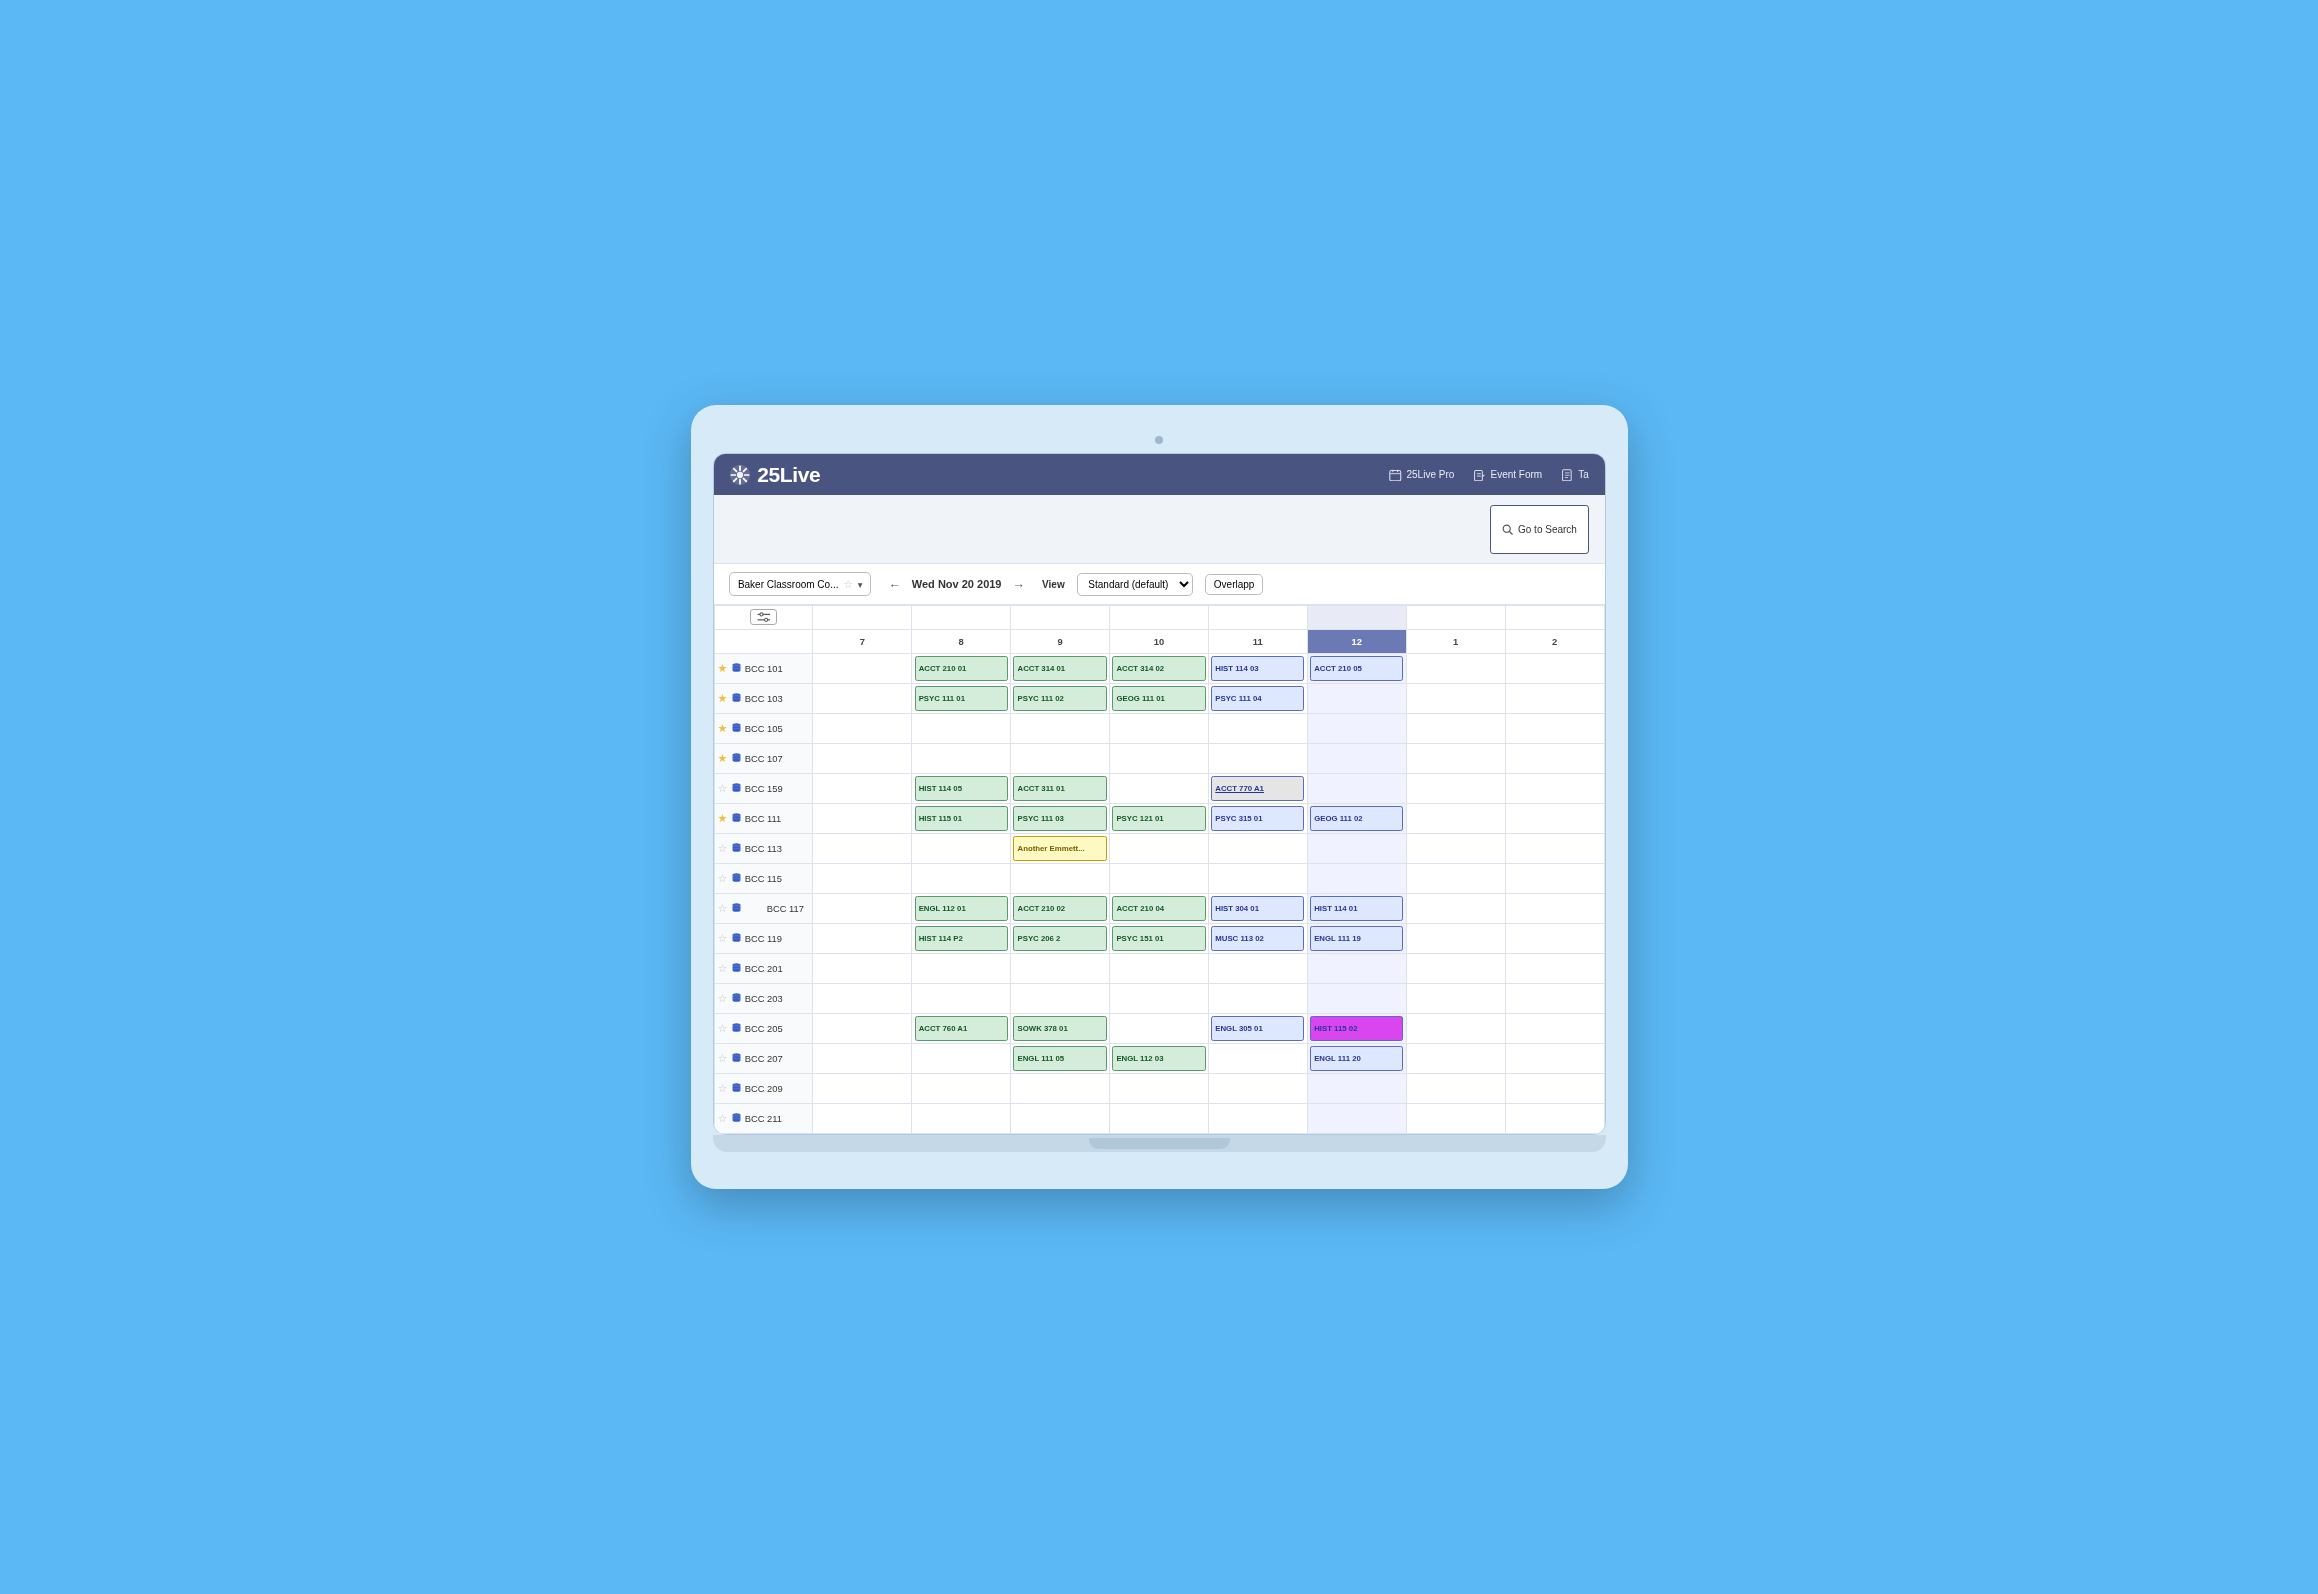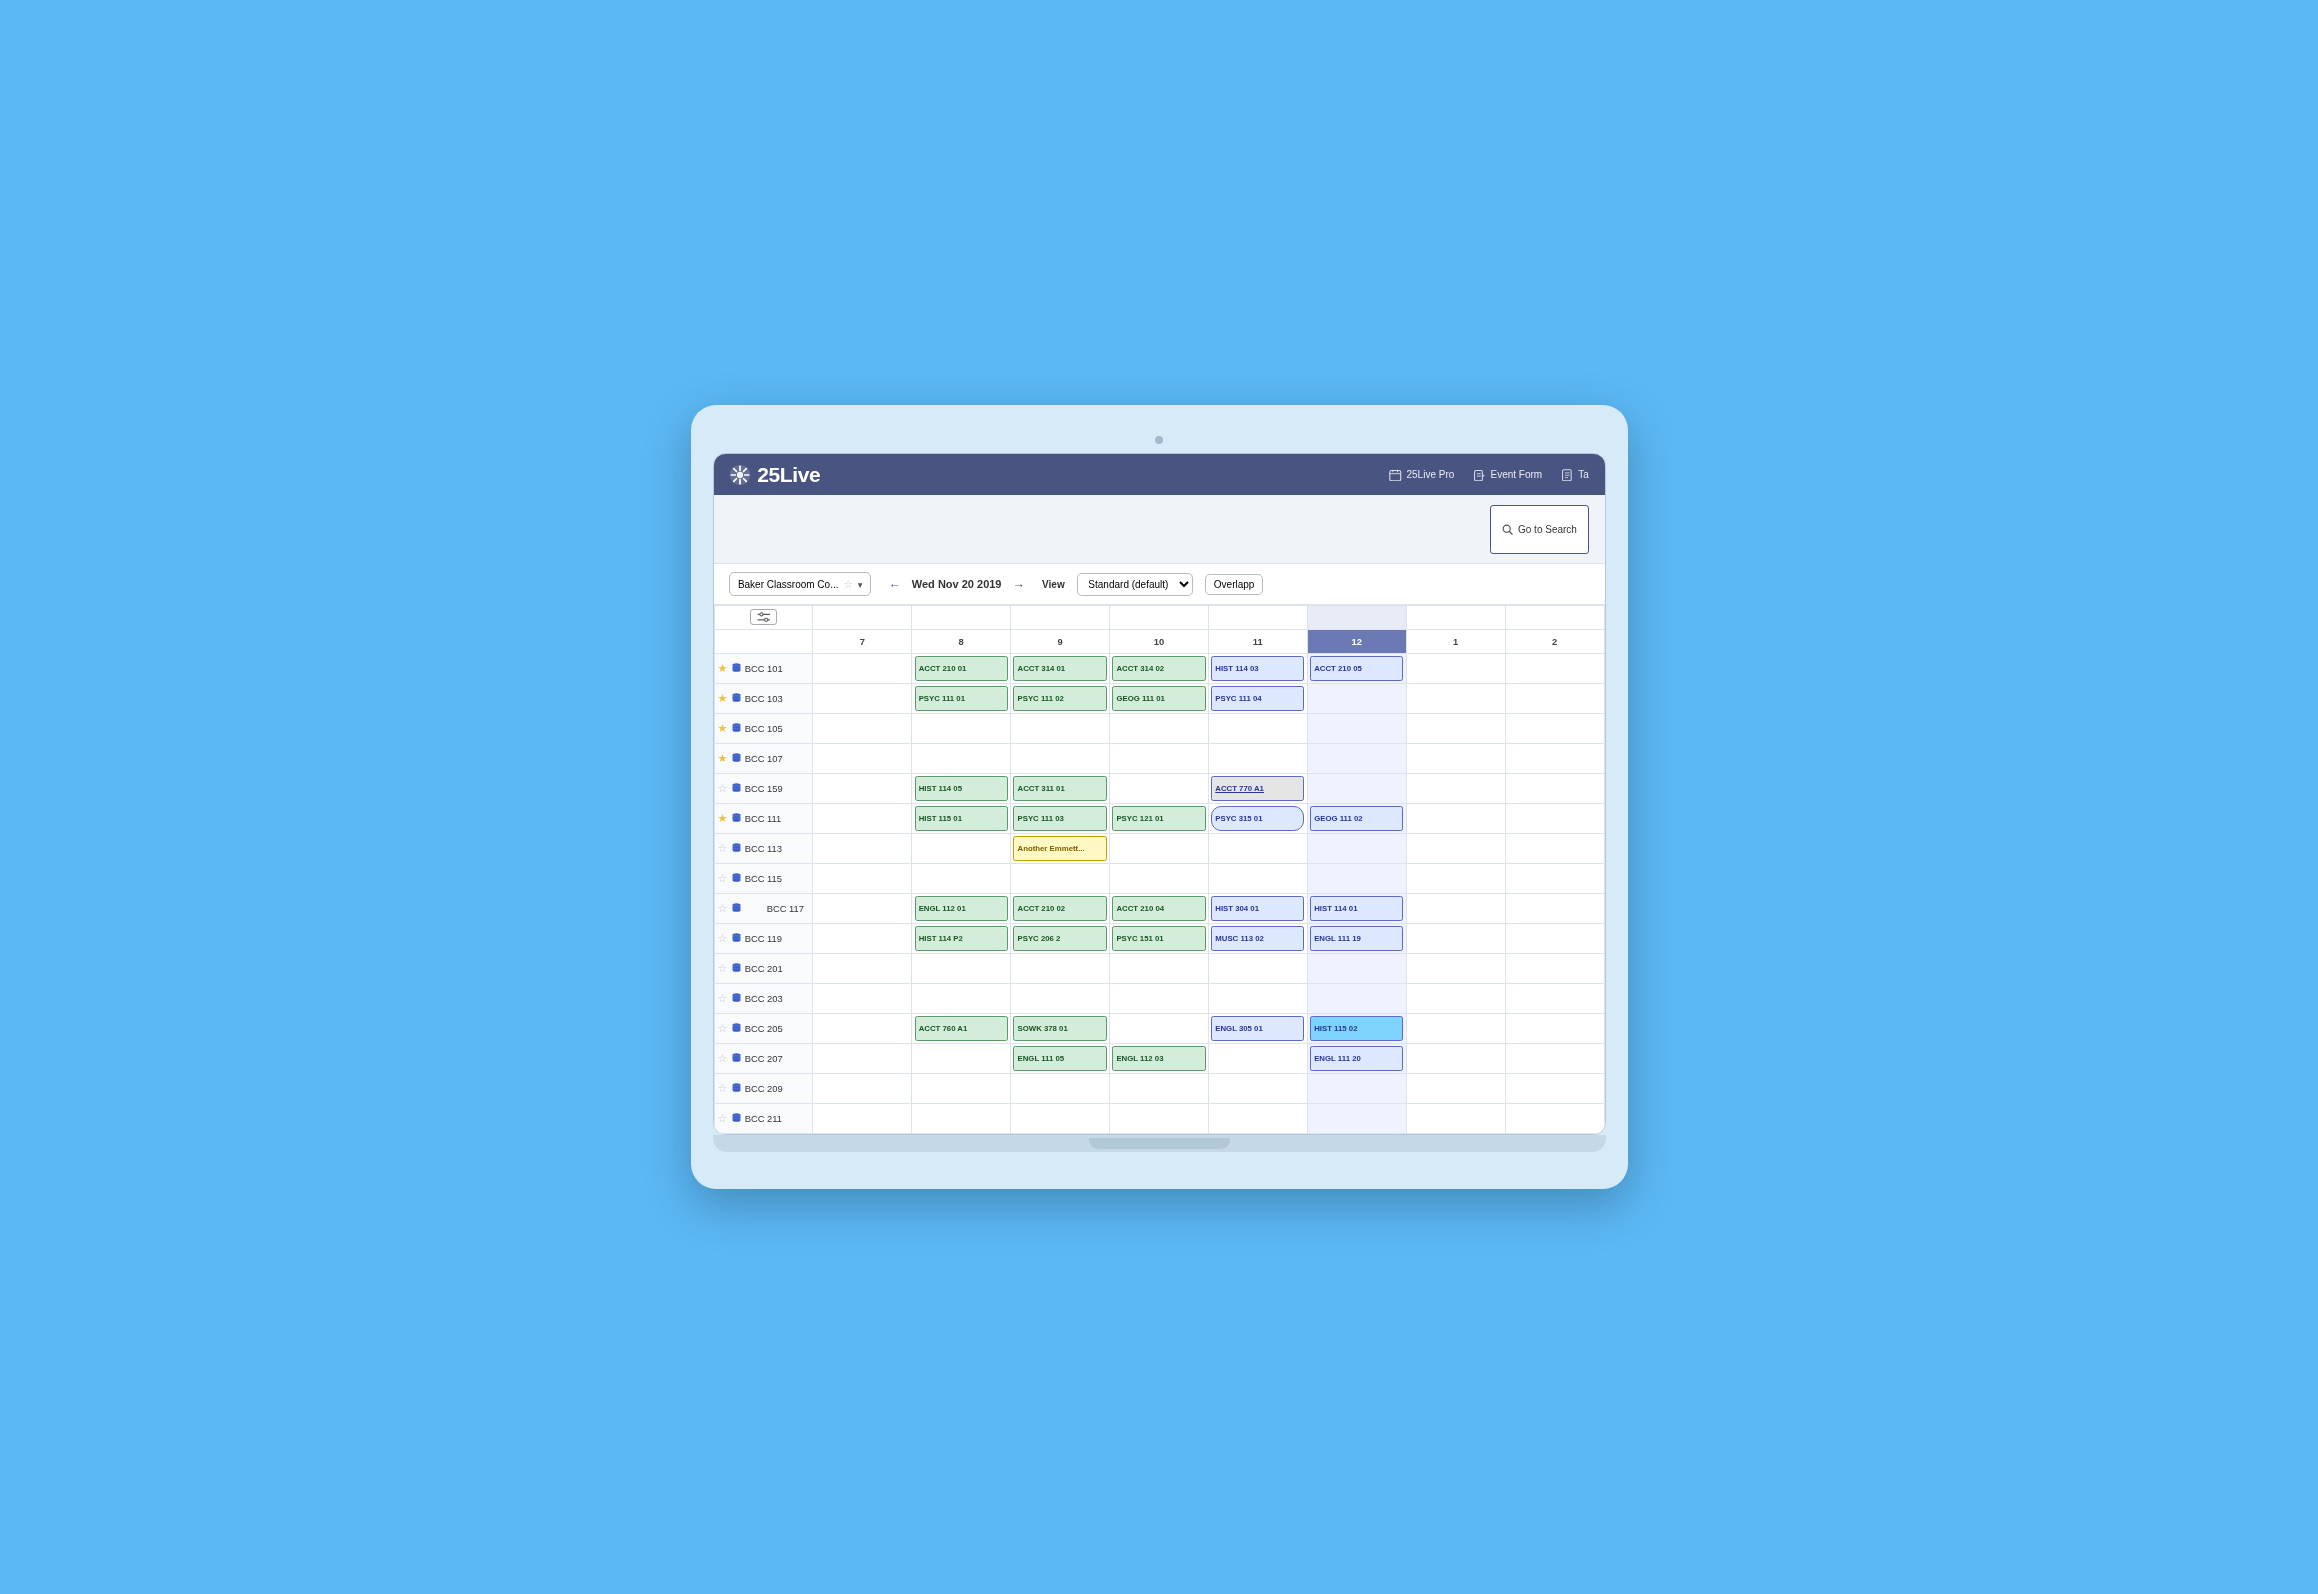--- a/index.html
+++ b/index.html
@@ -517,21 +517,21 @@
               <td>
                 <div class="event-block">HIST 115 01</div>
               </td>
               <td>
                 <div class="event-block">PSYC 111 03</div>
               </td>
               <td>
                 <div class="event-block">PSYC 121 01</div>
               </td>
               <td>
-                <div class="event-block" style="background: rgb(221, 232, 255); border-color: rgb(92, 107, 192); color: rgb(40, 53, 147); border-radius: 10px;">PSYC 315 01</div>
+                <div class="event-block" style="background: rgb(221, 232, 255); border-color: rgb(92, 107, 192); color: rgb(40, 53, 147);">PSYC 315 01</div>
               </td>
               <td style="background: rgb(240, 242, 255);">
                 <div class="event-block" style="background: rgb(221, 232, 255); border-color: rgb(92, 107, 192); color: rgb(40, 53, 147);">GEOG 111 02</div>
               </td>
               <td></td>
               <td></td>
             </tr>
             <tr class="cal-row">
               <td class="room-td" style="background: rgb(248, 250, 252); padding: 0px;">
                 <div class="room-cell-inner">
@@ -711,21 +711,21 @@
                 <div class="event-block">ACCT 760 A1</div>
               </td>
               <td>
                 <div class="event-block">SOWK 378 01</div>
               </td>
               <td></td>
               <td>
                 <div class="event-block" style="background: rgb(221, 232, 255); border-color: rgb(92, 107, 192); color: rgb(40, 53, 147);">ENGL 305 01</div>
               </td>
               <td style="background: rgb(240, 242, 255);">
-                <div class="event-block" style="background: #7dd3fc; border-color: rgb(92, 107, 192); color: rgb(40, 53, 147);">HIST 115 02</div>
+                <div class="event-block" style="background: #d946ef; border-color: rgb(92, 107, 192); color: rgb(40, 53, 147);">HIST 115 02</div>
               </td>
               <td></td>
               <td></td>
             </tr>
             <tr class="cal-row">
               <td class="room-td" style="background: rgb(248, 250, 252); padding: 0px;">
                 <div class="room-cell-inner">
                   <span style="font-size: 11px; cursor: pointer; color: rgb(204, 204, 204);">☆</span>
                   <span style="color: rgb(59, 95, 192); font-size: 10px;"><svg width="11" height="11" viewBox="0 0 14 14">
     <ellipse cx="7" cy="3.5" rx="5" ry="2" fill="#3b5fc0"></ellipse>

